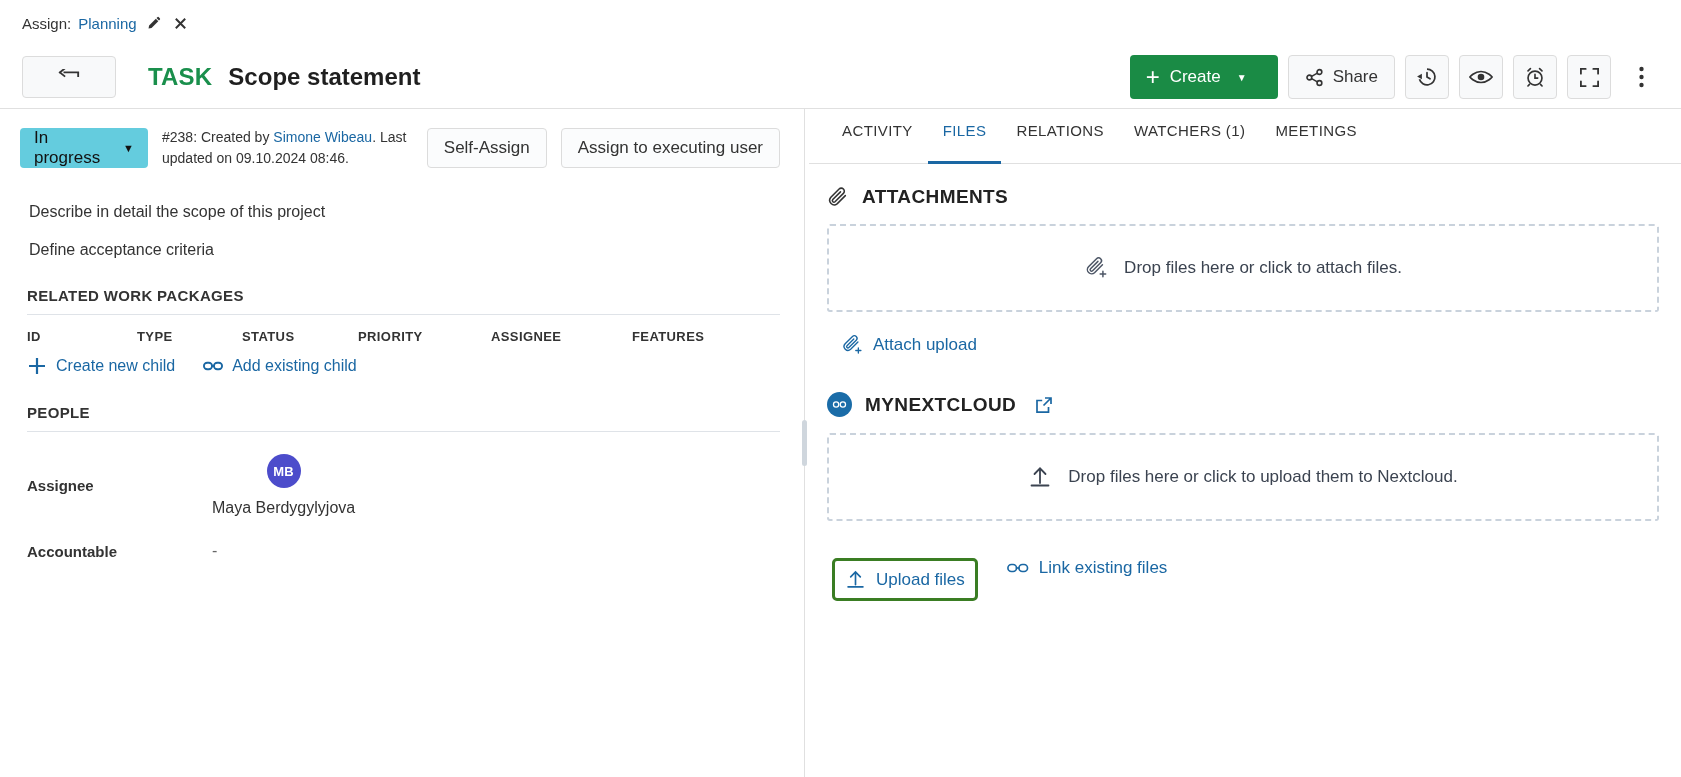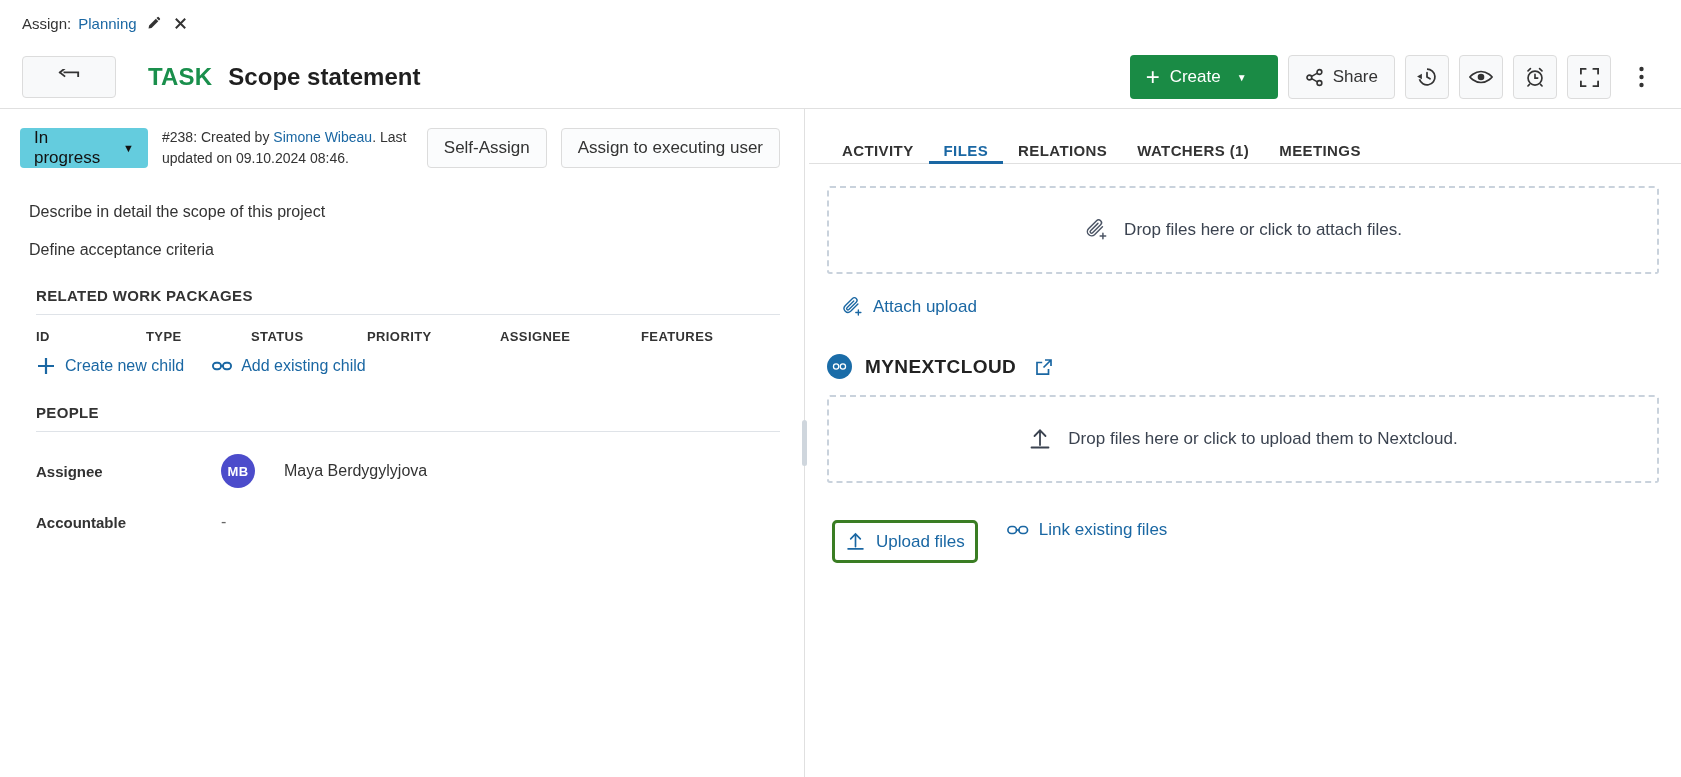--- a/index.html
+++ b/index.html
@@ -86,21 +86,21 @@
     height: 40px; border: 1px solid #dcdcdc; border-radius: 4px; background: #fbfcfd;
     padding: 0 16px; font-size: 17px; color: #333; display: flex; align-items: center;
     cursor: pointer; white-space: nowrap;
   }
 
   
   .description { padding: 18px 0 0 29px; }
   .description p { font-size: 16px; color: #333; margin-bottom: 20px; }
 
   
-  .section { padding-left: 36px; margin-top: 28px; }
+  .section { padding-left: 27px; margin-top: 28px; }
   .section-title {
     font-size: 15px; font-weight: 700; letter-spacing: .35px; color: #333;
     text-transform: uppercase; padding-bottom: 10px;
   }
   .section-rule { height: 1px; background: #dfe3e8; margin-right: 0; }
 
   .rwp-head { display: flex; padding: 14px 0 0 0; }
   .rwp-head div {
     font-size: 13px; font-weight: 700; letter-spacing: .4px; color: #333;
     text-transform: uppercase;
@@ -114,33 +114,33 @@
 
   .rwp-actions { display: flex; align-items: center; gap: 28px; padding-top: 12px; }
   .link-action {
     display: flex; align-items: center; gap: 9px; color: #1a67a3;
     font-size: 16px; cursor: pointer;
   }
   .link-action .gl { display: inline-flex; align-items: center; }
 
   .people-row { display: flex; align-items: center; padding-top: 22px; min-height: 46px; }
   .people-key { width: 185px; font-size: 15px; font-weight: 700; color: #333; }
-  .people-val { display: flex; align-items: center; gap: 29px; font-size: 16px; color: #333; }
+  .people-val { display: flex; align-items: center; gap: 11px; font-size: 16px; color: #333; flex-direction: column; }
   .avatar {
     width: 34px; height: 34px; border-radius: 50%; background: #4c4ccb; color: #fff;
     display: flex; align-items: center; justify-content: center;
     font-size: 13px; font-weight: 600; letter-spacing: .3px; cursor: pointer;
   }
   .placeholder-dash { color: #666; font-size: 16px; }
 
   
   .tabs { display: flex; align-items: flex-end; height: 55px; border-bottom: 1px solid #e0e0e0; padding-left: 18px; }
   .tab {
-    font-size: 15px; font-weight: 700; letter-spacing: .4px; color: #333;
-    padding: 0 15px 2px; cursor: pointer; text-transform: uppercase;
+    font-size: 15px; font-weight: 400; letter-spacing: .4px; color: #333;
+    padding: 0 15px 22px; cursor: pointer; text-transform: uppercase;
     border-bottom: 3px solid transparent; margin-bottom: -1px;
   }
   .tab.active { color: #1a67a3; border-bottom-color: #1a67a3; }
 
   .files-body { padding: 22px 22px 0 18px; }
   .fsec-head { display: flex; align-items: center; gap: 13px; margin-bottom: 16px; }
   .fsec-title { font-size: 19px; font-weight: 700; letter-spacing: .4px; color: #222; text-transform: uppercase; }
   .ext-link-icon { margin-left: 6px; color: #1a67a3; display: inline-flex; cursor: pointer; }
   .nc-badge {
     width: 25px; height: 25px; border-radius: 50%; background: #1a6ca8;
@@ -338,20 +338,28 @@
         <div class="tab">ACTIVITY</div>
         <div class="tab active">FILES</div>
         <div class="tab">RELATIONS</div>
         <div class="tab">WATCHERS (1)</div>
         <div class="tab">MEETINGS</div>
       </div>
 
       <div class="files-body">
 
         <div>
+          <div class="fsec-head">
+            <span>
+              <svg width="22" height="22" viewBox="0 0 24 24">
+                <path fill="none" stroke="#333" stroke-width="1.7" stroke-linecap="round" d="M20 10.5l-9 9a5 5 0 0 1-7-7l9.2-9.2a3.3 3.3 0 0 1 4.7 4.7l-9.2 9.2a1.7 1.7 0 0 1-2.4-2.4l8.4-8.4"></path>
+              </svg>
+            </span>
+            <span class="fsec-title">ATTACHMENTS</span>
+          </div>
           <div class="dropzone">
             <span>
               <svg width="24" height="24" viewBox="0 0 26 26">
                 <path fill="none" stroke="#4c5565" stroke-width="1.6" stroke-linecap="round" d="M20 9.5l-8.6 8.6a4.6 4.6 0 0 1-6.5-6.5l8.7-8.7a3.1 3.1 0 0 1 4.4 4.4l-8.7 8.7a1.55 1.55 0 0 1-2.2-2.2l8-8"></path>
                 <path d="M17.5 19.5h6M20.5 16.5v6" stroke="#4c5565" stroke-width="1.6" stroke-linecap="round"></path>
               </svg>
             </span>
             <span>Drop files here or click to attach files.</span>
           </div>
           <div class="under-links">

